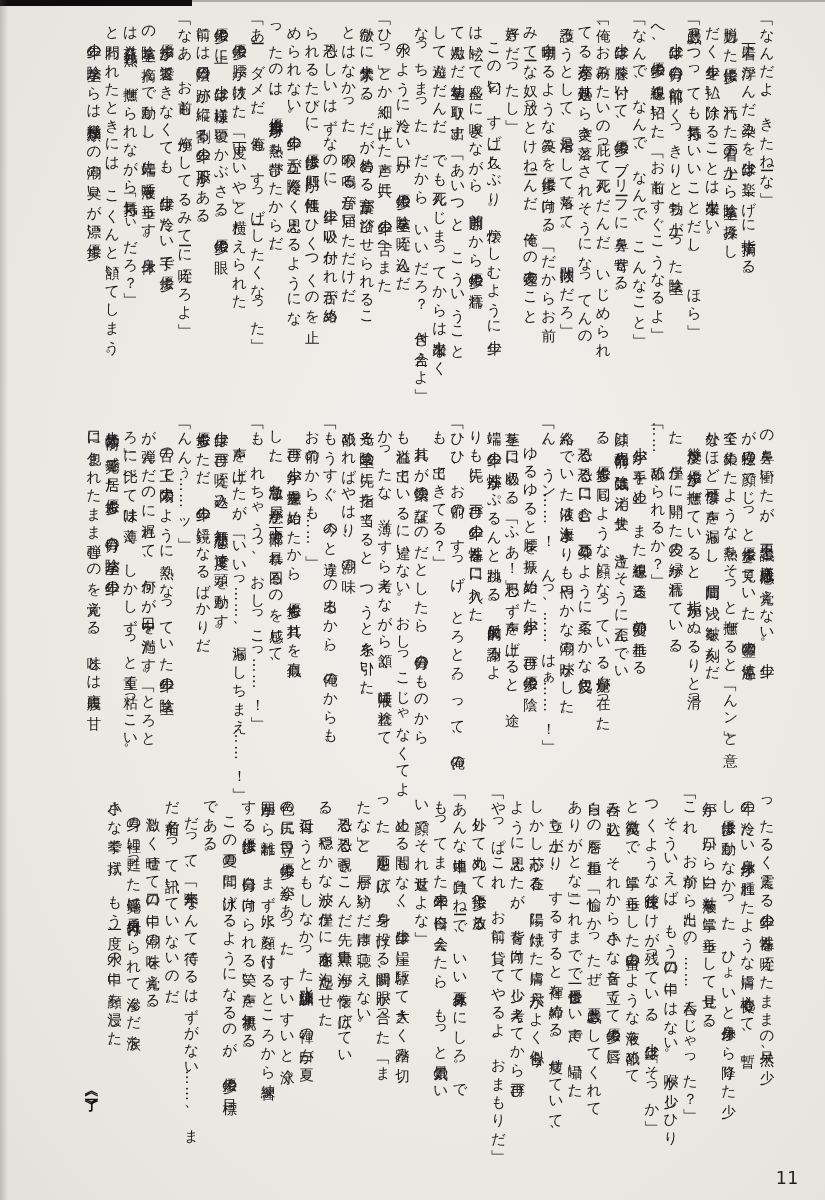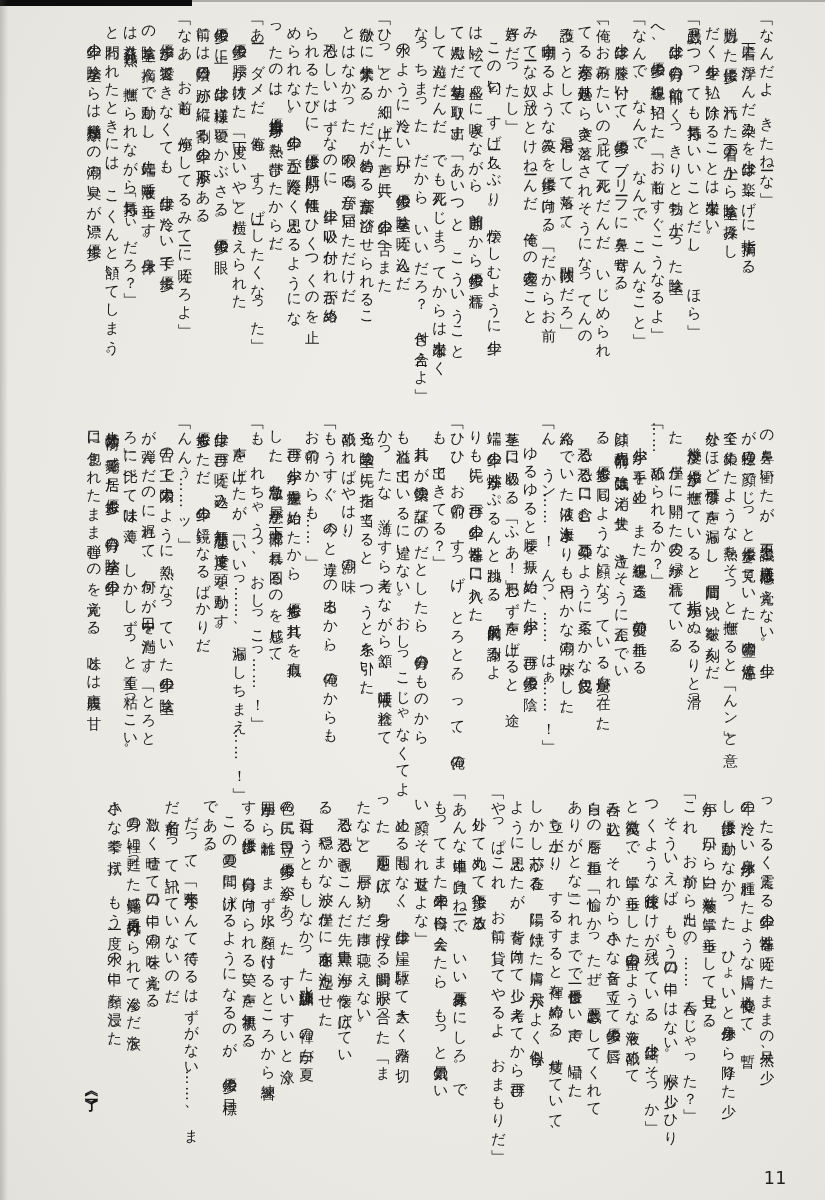--- a/index.html
+++ b/index.html
@@ -66,21 +66,21 @@
     height: 60px;
     writing-mode: vertical-rl;
     text-orientation: mixed;
     font-size: 15px;
     font-weight: 600;
     letter-spacing: 1px;
     color: #151515;
   }
   .page-number {
     position: absolute;
-    right: 38px;
+    right: 26px;
     bottom: 12px;
     font-family: "DejaVu Sans", "Liberation Sans", sans-serif;
     font-size: 17.5px;
     font-weight: 500;
     color: #1f1f1f;
     letter-spacing: 0.5px;
   }
 </style>
 </head>
 <body>

